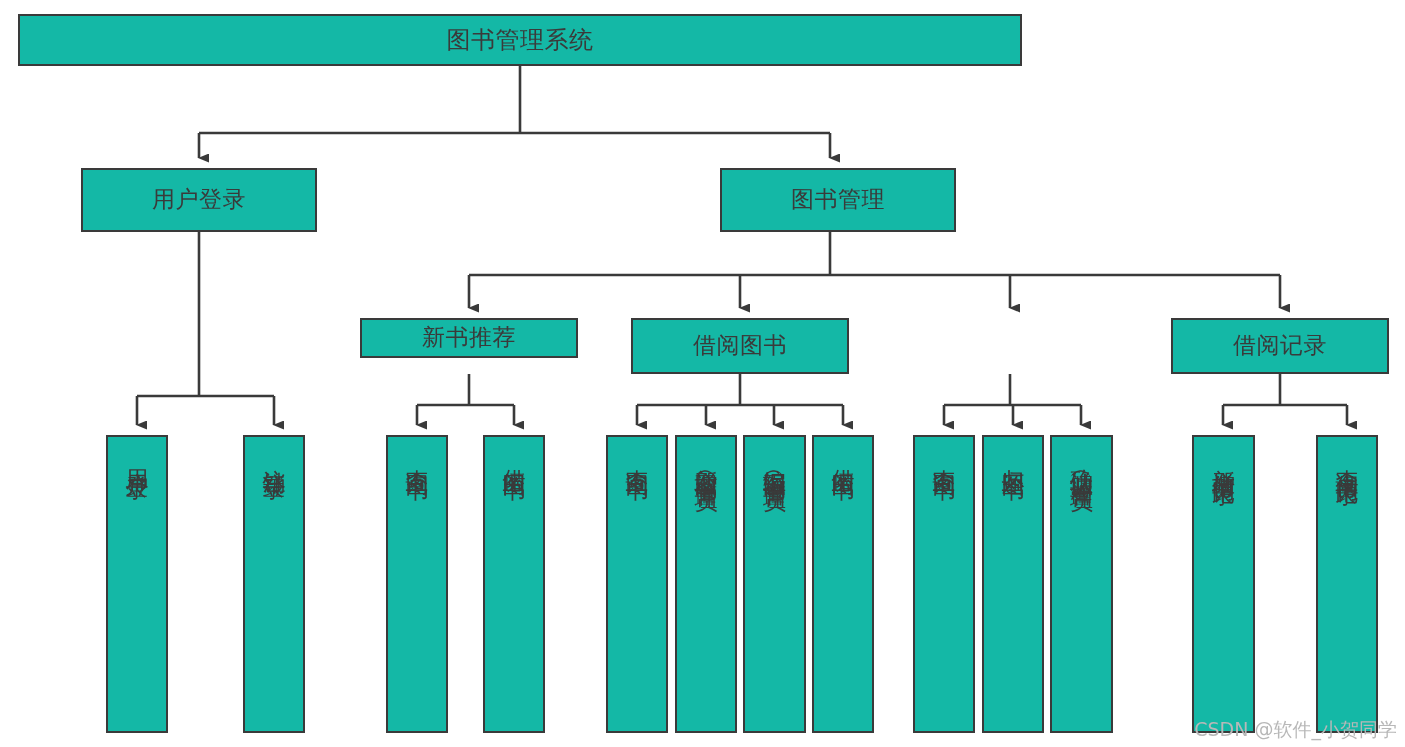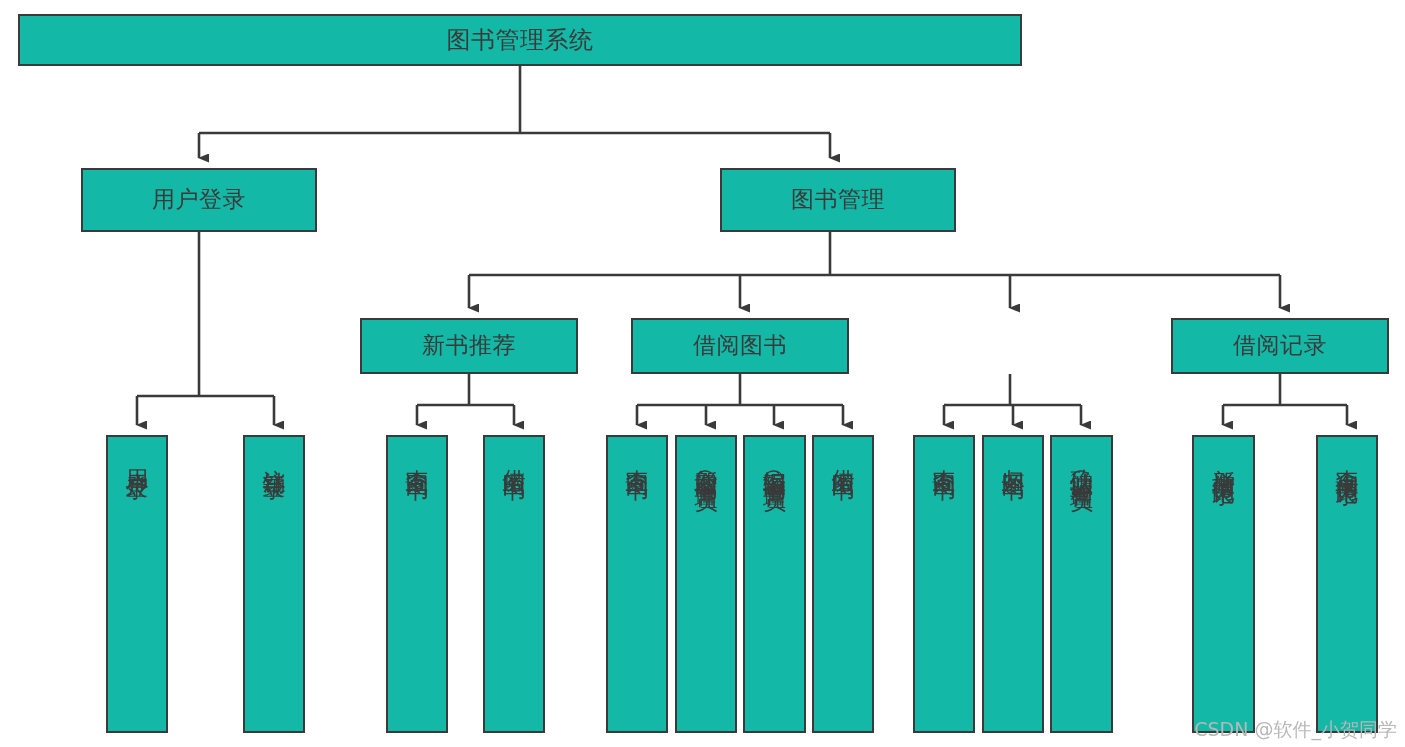--- a/index.html
+++ b/index.html
@@ -138,21 +138,21 @@
     <span class="node-label">图书管理系统</span>
   </div>
 
   <div class="node horizontal" style="left:81px; top:168px; width:236px; height:64px;">
     <span class="node-label">用户登录</span>
   </div>
   <div class="node horizontal" style="left:712px; top:168px; width:236px; height:64px;margin-left:8px;">
     <span class="node-label">图书管理</span>
   </div>
 
-  <div class="node horizontal" style="left:360px; top:318px; width:218px; height:56px;">
+  <div class="node horizontal" style="left:360px; top:318px; width:218px; height:40px;">
     <span class="node-label">新书推荐</span>
   </div>
   <div class="node horizontal" style="left:631px; top:318px; width:218px; height:56px;">
     <span class="node-label">借阅图书</span>
   </div>
   <div class="node horizontal" style="left:1171px; top:318px; width:218px; height:56px;">
     <span class="node-label">借阅记录</span>
   </div>
 
   <div class="node vertical" style="left:106px; top:435px; width:62px; height:298px;">

